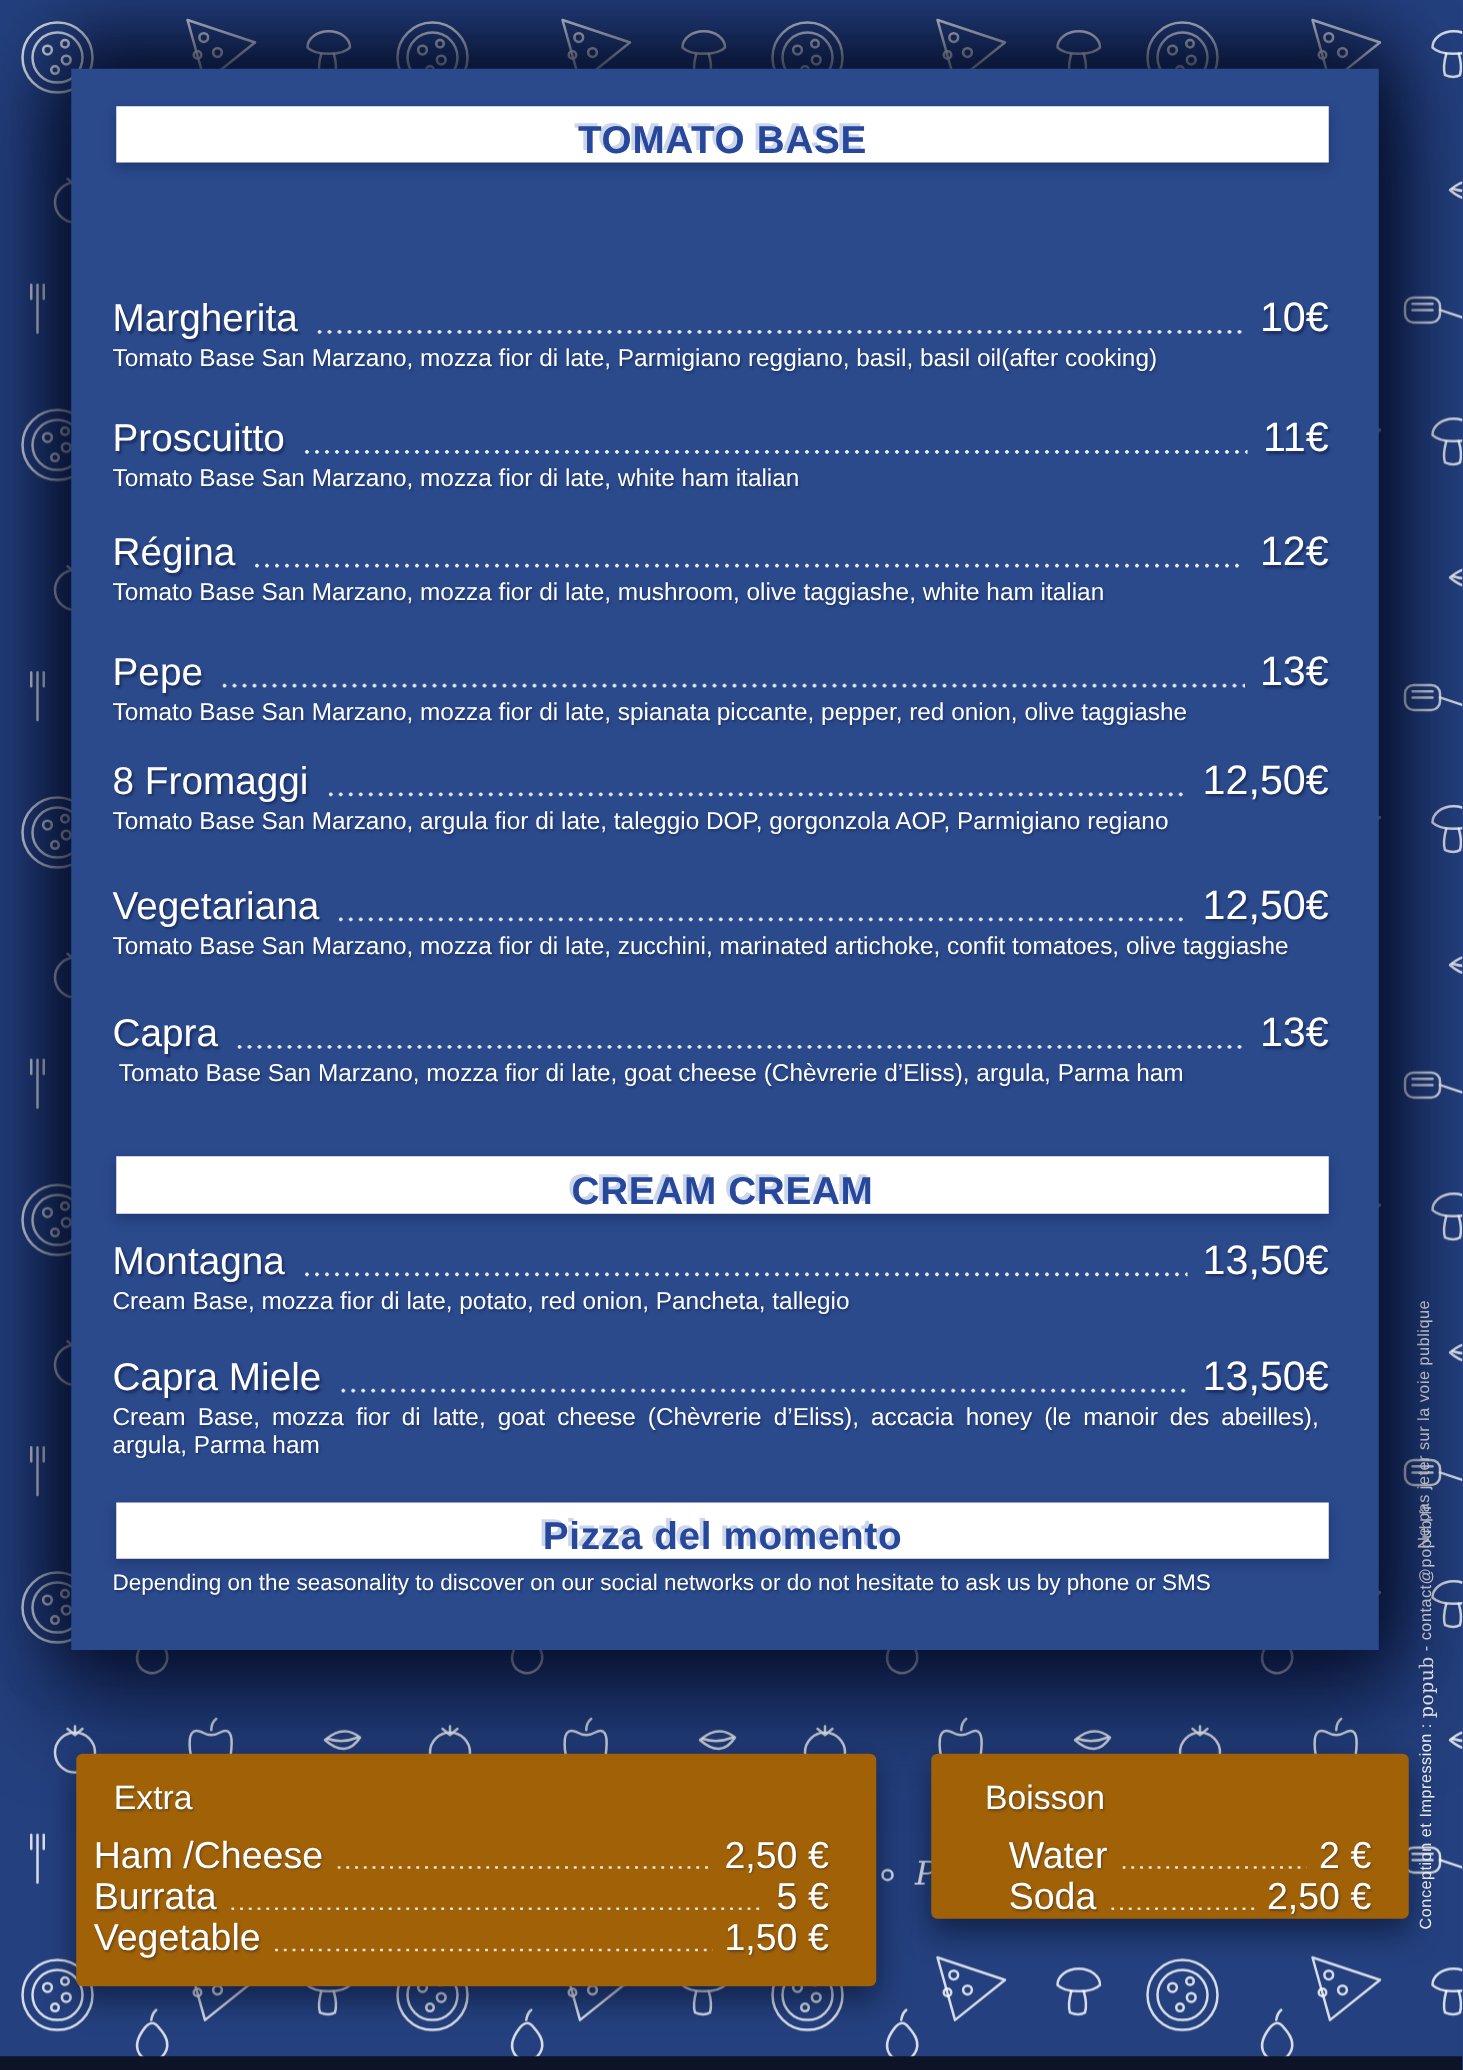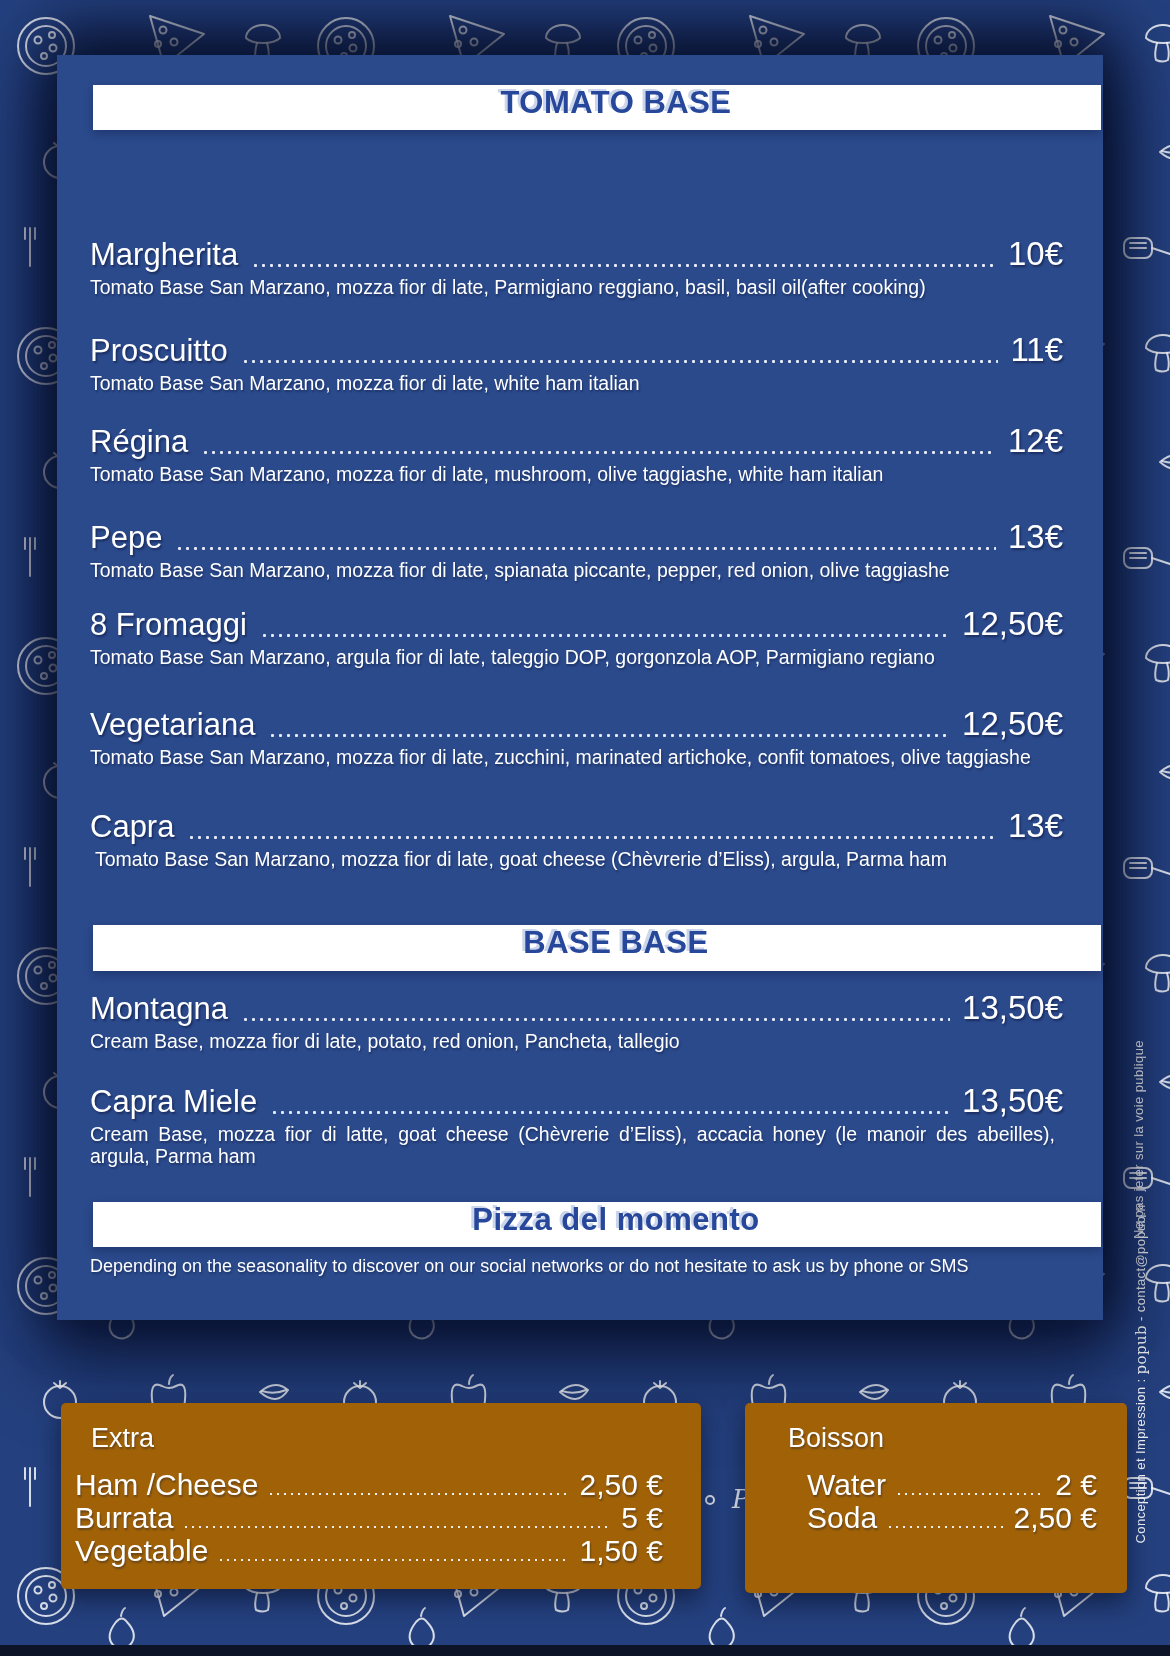--- a/index.html
+++ b/index.html
@@ -11,23 +11,22 @@
   .bg-svg{position:absolute;left:0;top:0;z-index:0;}
 
   
   .card{
     position:absolute;left:57px;top:55px;width:1046px;height:1265px;z-index:2;
     background:#2b4a8c;
     box-shadow:0 -24px 55px 6px rgba(3,8,30,.6), 0 30px 70px 12px rgba(3,8,30,.65), 0 0 45px 8px rgba(3,8,30,.45);
   }
   .band{
     position:absolute;left:36px;width:970px;height:45px;background:#ffffff;
-    display:flex;align-items:flex-start;justify-content:center;
+    display:flex;align-items:flex-end;justify-content:center;
     box-shadow:0 4px 9px rgba(8,18,50,.30);
-    padding-left:38px;
   }
   .band-title{
     color:#26479a;font-weight:700;font-size:31px;letter-spacing:.5px;
     text-shadow:-3px -2px 0 rgba(160,178,218,.55);
     white-space:nowrap;
   }
   .item{position:absolute;left:33px;width:973px;}
   .irow{display:flex;align-items:baseline;height:40px;}
   .iname{
     font-size:31px;font-weight:400;white-space:nowrap;
@@ -52,21 +51,21 @@
     font-size:18px;line-height:27px;
     text-shadow:1px 1.5px 2px rgba(12,22,58,.45);
   }
 
   
   .pricebox{
     position:absolute;z-index:2;background:#a16207;border-radius:5px;
     box-shadow:0 10px 24px rgba(4,9,30,.55);
   }
   .box-extra{left:61px;top:1403px;width:640px;height:186px;}
-  .box-boisson{left:745px;top:1403px;width:382px;height:190px;}
+  .box-boisson{left:745px;top:1403px;width:382px;height:132px;}
   .box-title{font-size:27px;font-weight:400;text-shadow:1px 1.5px 2px rgba(12,22,58,.4);}
   .box-extra .box-title{margin:20px 0 0 30px;}
   .box-boisson .box-title{margin:20px 0 0 43px;}
   .box-list{display:flex;flex-direction:column;}
   .box-extra .box-list{margin:14px 38px 0 14px;}
   .box-boisson .box-list{margin:14px 30px 0 62px;}
   .brow{display:flex;align-items:baseline;height:33px;font-size:30px;}
   .brow .leader{height:2.5px;margin:0 10px 6px 12px;background-size:7px 2.5px;
     background-image:radial-gradient(circle at 1.2px 1.2px, rgba(240,244,252,.95) 1.1px, rgba(0,0,0,0) 1.35px);}
   .bname,.bprice{white-space:nowrap;text-shadow:1px 1.5px 2px rgba(12,22,58,.4);}
@@ -200,21 +199,21 @@
   <div class="item" style="top:752px">
     <div class="irow">
       <span class="iname">Capra</span>
       <span class="leader"></span>
       <span class="iprice">13€</span>
     </div>
     <div class="idesc" style="margin-left:5px">Tomato Base San Marzano, mozza fior di late, goat cheese (Chèvrerie d’Eliss), argula, Parma ham</div>
   </div>
 
   <div class="band" style="top:870px;height:46px;">
-    <span class="band-title">BASE BASE</span>
+    <span class="band-title">CREAM CREAM</span>
   </div>
 
   <div class="item" style="top:934px">
     <div class="irow">
       <span class="iname">Montagna</span>
       <span class="leader"></span>
       <span class="iprice">13,50€</span>
     </div>
     <div class="idesc">Cream Base, mozza fior di late, potato, red onion, Pancheta, tallegio</div>
   </div>

